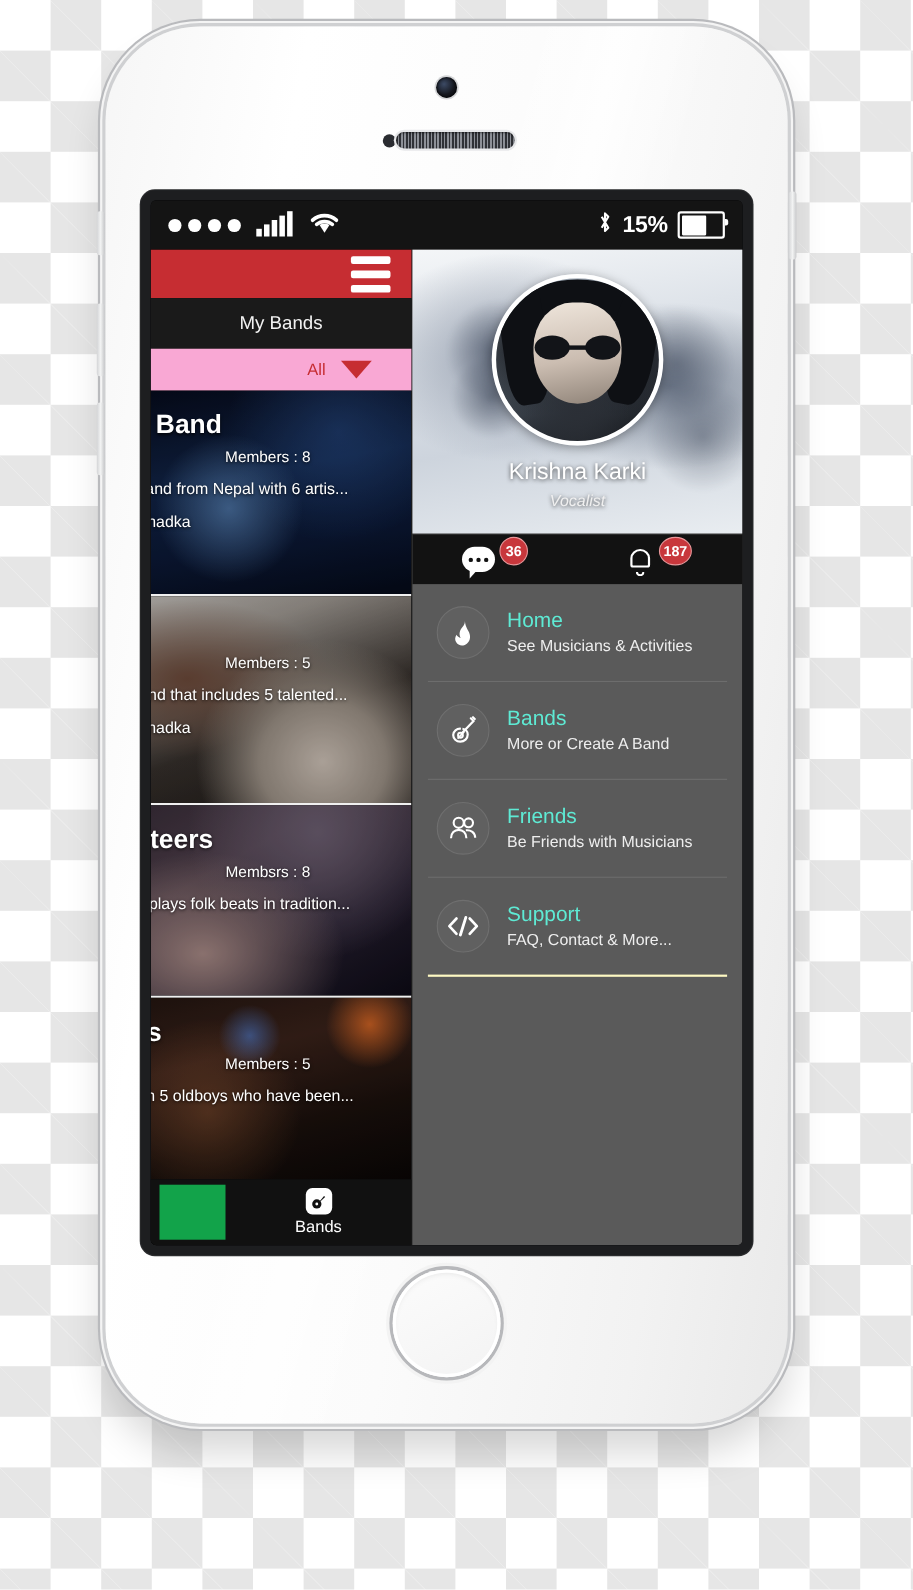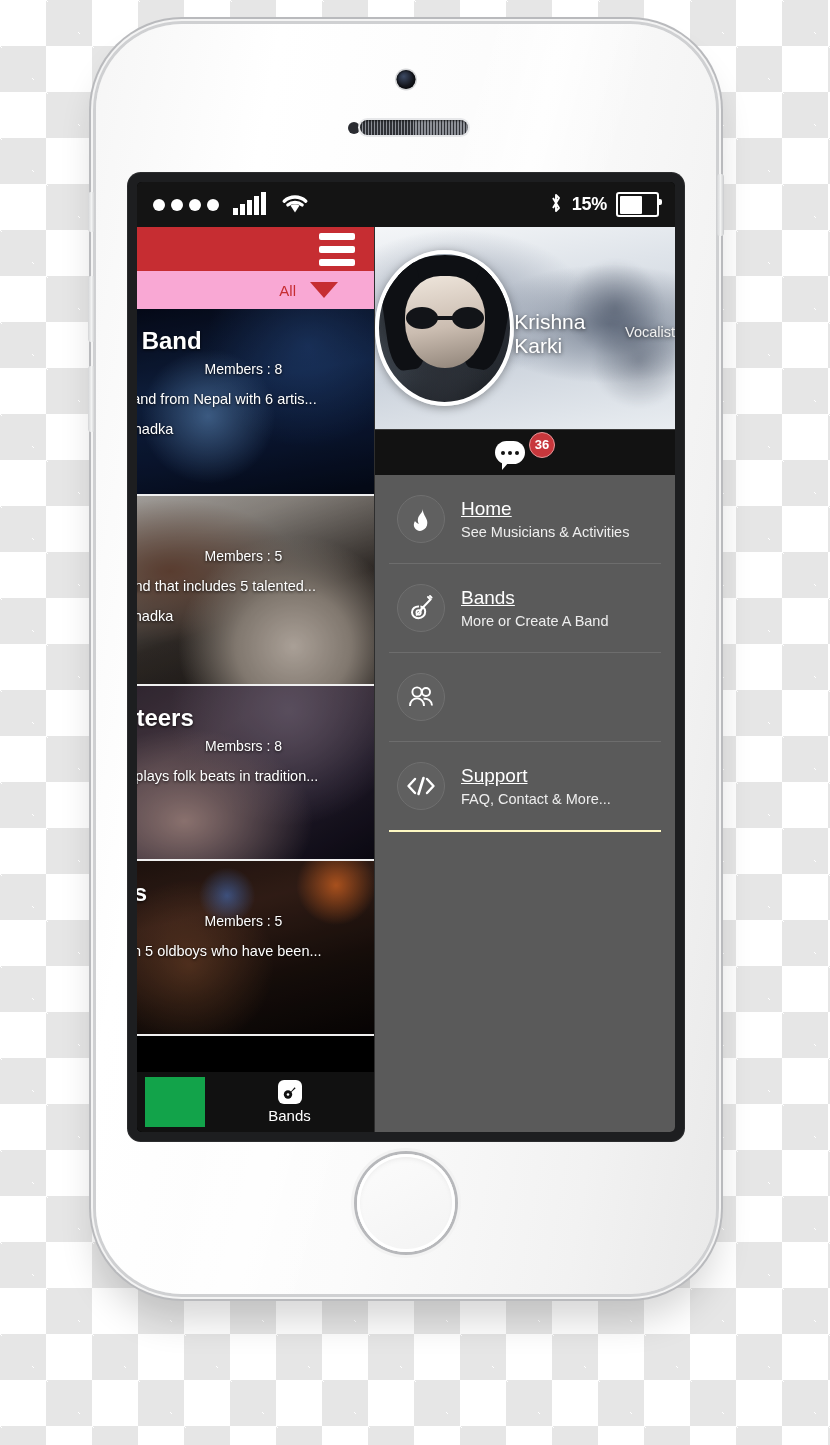--- a/index.html
+++ b/index.html
@@ -117,21 +117,21 @@
   .sb-dots { display: flex; gap: 6px; }
   .sb-dots i { width: 12px; height: 12px; border-radius: 50%; background: #fff; display:block; }
   .sb-bars { display: flex; align-items: flex-end; gap: 2.5px; height: 20px; }
   .sb-bars i { width: 4.5px; background:#fff; display:block; }
   .sb-bars i:nth-child(1){height:7px;}
   .sb-bars i:nth-child(2){height:11px;}
   .sb-bars i:nth-child(3){height:15px;}
   .sb-bars i:nth-child(4){height:19px;}
   .sb-bars i:nth-child(5){height:23px;}
   .sb-right { margin-left:auto; display:flex; align-items:center; gap:9px; }
-  .sb-pct { font-size: 18px; font-weight: bold; letter-spacing: -0.3px; }
+  .sb-pct { font-size: 21px; font-weight: bold; letter-spacing: -0.3px; }
   .sb-batt {
     width: 36px; height: 18px; border: 2px solid #fff; border-radius: 3px;
     position: relative; display:flex; align-items:center; padding:1.5px;
   }
   .sb-batt::after {
     content:''; position:absolute; right:-5px; top:5px; width:3px; height:6px;
     background:#fff; border-radius:0 2px 2px 0;
   }
   .sb-batt > span { display:block; height:100%; background:#fff; border-radius:1px; }
 
@@ -276,29 +276,29 @@
   
   .drawer {
     flex: 1 1 auto;
     display: flex;
     flex-direction: column;
     background: #5a5a5a;
     min-width: 0;
     border-left: 1px solid #2e2e2e;
   }
   .profile {
-    height: 202px;
+    height: 258px;
     flex: 0 0 auto;
     position: relative;
     overflow: hidden;
     background:
       radial-gradient(ellipse at 28% 38%, #9aa3b2 0%, rgba(200,208,218,0) 42%),
       radial-gradient(ellipse at 78% 48%, #7b8595 0%, rgba(210,216,226,0) 40%),
       linear-gradient(170deg,#f4f6f8 0%, #dfe4ea 30%, #cdd4dd 62%, #e9edf1 100%);
-    display: flex; flex-direction: row; align-items: center; justify-content: center;
+    display: flex; flex-direction: column; align-items: center; justify-content: center;
   }
   .profile-blur {
     position: absolute; inset: 0;
     background:
       radial-gradient(circle at 26% 36%, rgba(30,40,60,0.55) 0%, rgba(30,40,60,0) 17%),
       radial-gradient(circle at 24% 52%, rgba(20,30,50,0.45) 0%, rgba(20,30,50,0) 14%),
       radial-gradient(circle at 80% 40%, rgba(35,45,65,0.40) 0%, rgba(35,45,65,0) 18%),
       radial-gradient(circle at 88% 66%, rgba(25,35,55,0.35) 0%, rgba(25,35,55,0) 16%);
     filter: blur(2px);
   }
@@ -343,20 +343,21 @@
   }
   .profile-name {
     position: relative; z-index: 2;
     color: #fff; font-size: 21px; margin-top: 12px;
     text-shadow: 0 1px 4px rgba(0,0,0,0.7);
   }
   .profile-role {
     position: relative; z-index: 2;
     color: #f0f0f0; font-size: 14.5px; margin-top: 7px;
     text-shadow: 0 1px 4px rgba(0,0,0,0.7);
+    font-style: italic;
   }
 
   .notif-bar {
     height: 45px; flex: 0 0 auto;
     background: #121212;
     display: flex; align-items: center;
     border-top: 1px solid #3a3a3a;
   }
   .notif-cell {
     flex: 1 1 0; display: flex; align-items: center; justify-content: center;
@@ -402,21 +403,21 @@
   .menu-item:last-child { border-bottom: 2px solid #fef9c3; }
   .menu-ic {
     width: 46px; height: 46px; flex: 0 0 46px;
     border-radius: 50%;
     background: #606060;
     border: 1px solid #6f6f6f;
     display: flex; align-items: center; justify-content: center;
   }
   .menu-ic svg { display:block; }
   .menu-txt { min-width: 0; }
-  .menu-title { color: #ffffff; font-size: 19px; line-height: 1.15; text-decoration: underline; }
+  .menu-title { color: #5eead4; font-size: 19px; line-height: 1.15; }
   .menu-sub { color: #eeeeee; font-size: 14.5px; margin-top: 4px; white-space: nowrap; }
 
   .brand {
     flex: 0 0 auto;
     height: 110px;
     display: flex; align-items: center; justify-content: center;
     gap: 2px;
   }
   .brand svg { display:block; }
   .brand-text {
@@ -485,20 +486,21 @@
       <div class="left-pane">
 
         <div class="app-header">
           <span class="hamburger">
             <i></i>
               <i></i>
               <i></i>
           </span>
         </div>
 
+        <div class="app-subheader">My Bands</div>
 
         <div class="filter-bar">
           <span class="filter-label">All</span>
           <span class="caret-down"></span>
         </div>
 
         <div class="band-list">
 
           <div class="band-card" style="height:187px">
             <div class="bg bg-1"></div>
@@ -577,20 +579,24 @@
 
         <div class="notif-bar">
           <div class="notif-cell">
             <span class="ic-chat">
                 <i></i>
                 <i></i>
                 <i></i>
               </span>
             <span class="badge">36</span>
           </div>
+          <div class="notif-cell">
+            <span class="ic-bell"></span>
+            <span class="badge">187</span>
+          </div>
         </div>
 
         <div class="menu">
 
           <div class="menu-item">
             <span class="menu-ic">
               <svg width="22" height="26" viewBox="0 0 22 26">
                 <path d="M12.5 1.5 C13.5 7 9 8 8 12.5 C7.2 16 9 18 9 18 C6.5 17.5 5 15 5 15 C3.5 17.5 3.5 19.5 4.5 21.5 C6 24.5 9.5 25.5 12 24.5 C16 23 18.2 19 17 14.5 C16 10.8 13 9 12.5 1.5 Z" fill="#fff"></path>
               </svg>
             </span>
@@ -618,20 +624,24 @@
 
           <div class="menu-item">
             <span class="menu-ic">
               <svg width="30" height="24" viewBox="0 0 30 24">
                 <circle cx="11" cy="7" r="4.6" stroke="#fff" stroke-width="1.9" fill="none"></circle>
                 <path d="M4 21 C4 16.2 7.2 13.4 11 13.4 C14.8 13.4 18 16.2 18 21" stroke="#fff" stroke-width="1.9" fill="none"></path>
                 <circle cx="20" cy="7" r="4" stroke="#fff" stroke-width="1.9" fill="none"></circle>
                 <path d="M17.5 13.8 C22 13.2 26 16 26 20.6" stroke="#fff" stroke-width="1.9" fill="none"></path>
               </svg>
             </span>
+            <span class="menu-txt">
+              <span class="menu-title">Friends</span>
+              <span class="menu-sub" style="display:block">Be Friends with Musicians</span>
+            </span>
           </div>
 
           <div class="menu-item">
             <span class="menu-ic">
               <svg width="30" height="20" viewBox="0 0 30 20">
                 <path d="M9 3 L2.5 10 L9 17" stroke="#fff" stroke-width="2.4" fill="none" stroke-linecap="round" stroke-linejoin="round"></path>
                 <path d="M21 3 L27.5 10 L21 17" stroke="#fff" stroke-width="2.4" fill="none" stroke-linecap="round" stroke-linejoin="round"></path>
                 <path d="M17.5 2 L12.5 18" stroke="#fff" stroke-width="2.6" stroke-linecap="round"></path>
               </svg>
             </span>

